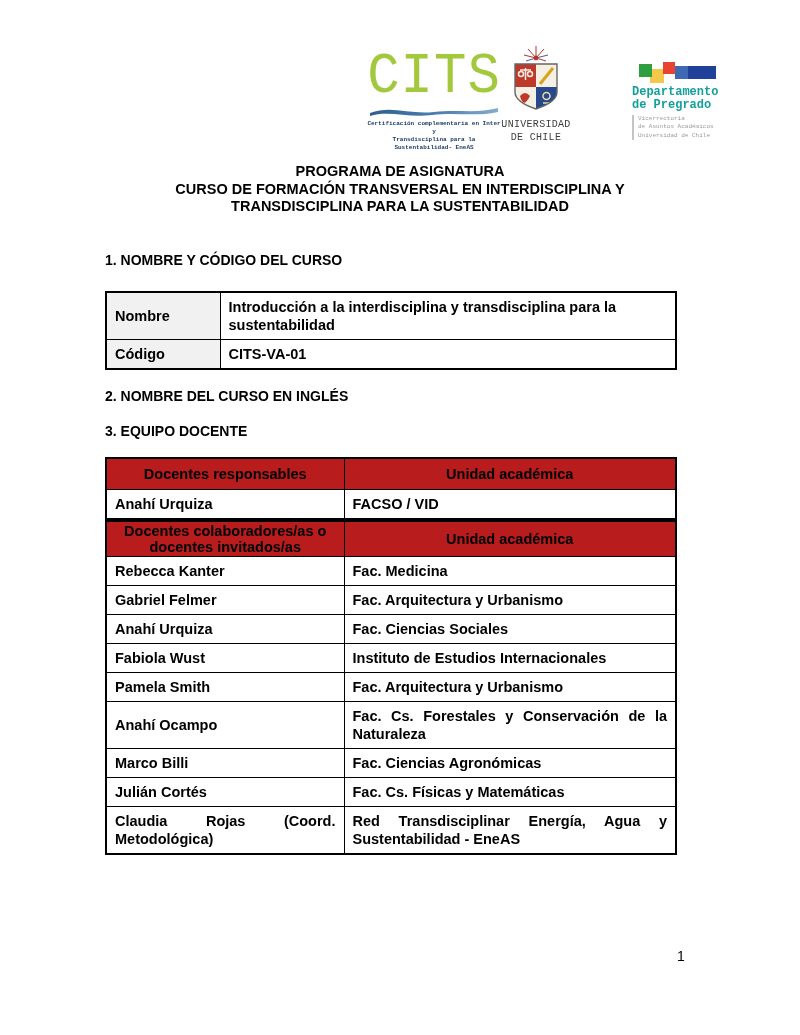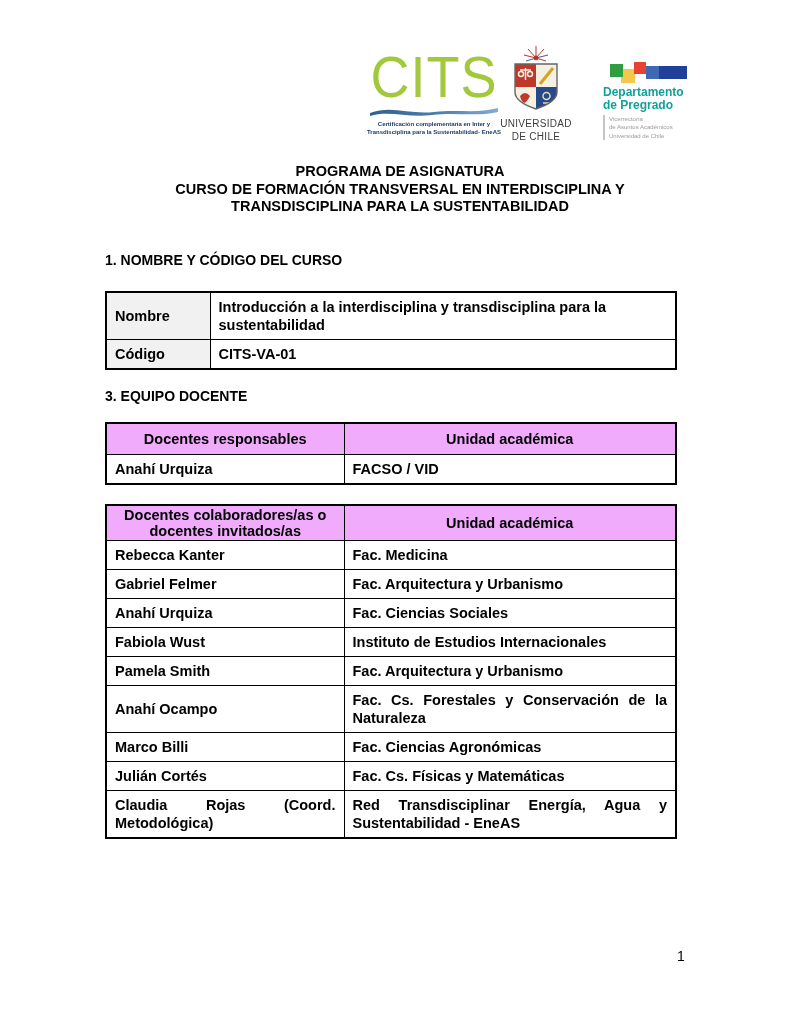--- a/index.html
+++ b/index.html
@@ -8,50 +8,50 @@
     width:800px;height:1035px;
     margin:0 auto;
     background:#ffffff;
     font-family:"Liberation Sans", sans-serif;
     color:#000;
     box-sizing:border-box;
     padding-top:163px;
     overflow:hidden;
   }
   
-  .logo-strip{position:absolute;top:0;left:0;width:800px;height:150px;}
+  .logo-strip{position:absolute;top:0;left:0;width:800px;height:150px;font-family:Liberation Mono, monospace;}
   .cits-logo{position:absolute;left:366px;top:52px;width:136px;text-align:center;}
   .cits-word{font-size:54px;line-height:50px;color:#a2c83c;font-weight:400;letter-spacing:1px;transform:scaleY(1.05);}
   .cits-wave{display:block;margin:2px auto 2px auto;}
   .cits-tagline{font-size:6px;font-weight:bold;color:#1d3a67;line-height:1.35;text-align:center;}
   .uchile-logo{position:absolute;left:497px;top:46px;width:78px;text-align:center;}
   .uchile-name{margin-top:2px;font-size:10px;line-height:12.5px;color:#3d3d3d;letter-spacing:.3px;}
-  .pregrado-logo{position:absolute;left:603px;top:60px;width:86px;}
+  .pregrado-logo{position:absolute;left:632px;top:60px;width:86px;}
   .pg-squares{position:relative;height:24px;}
   .pg-sq{position:absolute;}
   .pg-title{font-size:12px;font-weight:bold;color:#13a09a;line-height:13px;margin-top:2px;}
   .pg-sub{margin-top:3px;border-left:2px solid #c4c4c4;padding-left:4px;font-size:6px;color:#9a9a9a;line-height:1.4;}
   
   .doc-title{text-align:center;font-weight:bold;font-size:14.5px;line-height:17.5px;}
   
   .sec-heading{margin:0 0 0 105px;font-weight:bold;font-size:14px;line-height:18px;}
   .sh1{margin-top:35px;}
   .sh2{margin-top:17px;}
   .sh3{margin-top:17px;}
   
   table{border-collapse:collapse;table-layout:fixed;margin-left:105px;width:572px;border:2px solid #000;}
   td,th{border:1px solid #000;font-size:14.5px;line-height:18px;vertical-align:middle;box-sizing:border-box;overflow:hidden;}
   td{padding:5px 8px;text-align:left;font-weight:bold;}
-  th{background:#f0abfc;font-weight:bold;text-align:center;padding:6px 6px;}
+  th{background:#b91c1c;font-weight:bold;text-align:center;padding:6px 6px;}
   .t1{margin-top:22px;}
-  .t1 .lbl{width:104px;background:#f1f1f1;font-weight:bold;}
+  .t1 .lbl{width:114px;background:#f1f1f1;font-weight:bold;}
   .bold{font-weight:bold;}
   .t2{margin-top:17px;}
   .t2 .c1,.t3 .c1{width:238px;}
-  .t3{margin-top:19px;}
+  .t3{}
   .t3 th{padding:1px 6px;line-height:16px;}
   .justify{text-align:justify;}
   
   .english-box{
     margin:19px 0 0 105px;width:572px;height:26px;box-sizing:border-box;
     border:2px solid #000;display:flex;align-items:center;padding:0 10px;
     font-size:14.5px;font-style:italic;
   }
   
   .page-number{position:absolute;left:677px;top:948px;font-size:14px;}
@@ -158,20 +158,21 @@
       <td class="lbl">Nombre</td>
       <td>Introducción a la interdisciplina y transdisciplina para la sustentabilidad</td>
     </tr>
     <tr>
       <td class="lbl">Código</td>
       <td class="bold">CITS-VA-01</td>
     </tr>
   </tbody>
     </table>
 
+  <div class="sec-heading sh2">2. NOMBRE DEL CURSO EN INGLÉS</div>
 
 
   <div class="sec-heading sh3">3. EQUIPO DOCENTE</div>
 
   <table class="t2">
     <tbody>
         <tr>
       <th class="c1">Docentes responsables</th>
       <th>Unidad académica</th>
     </tr>

